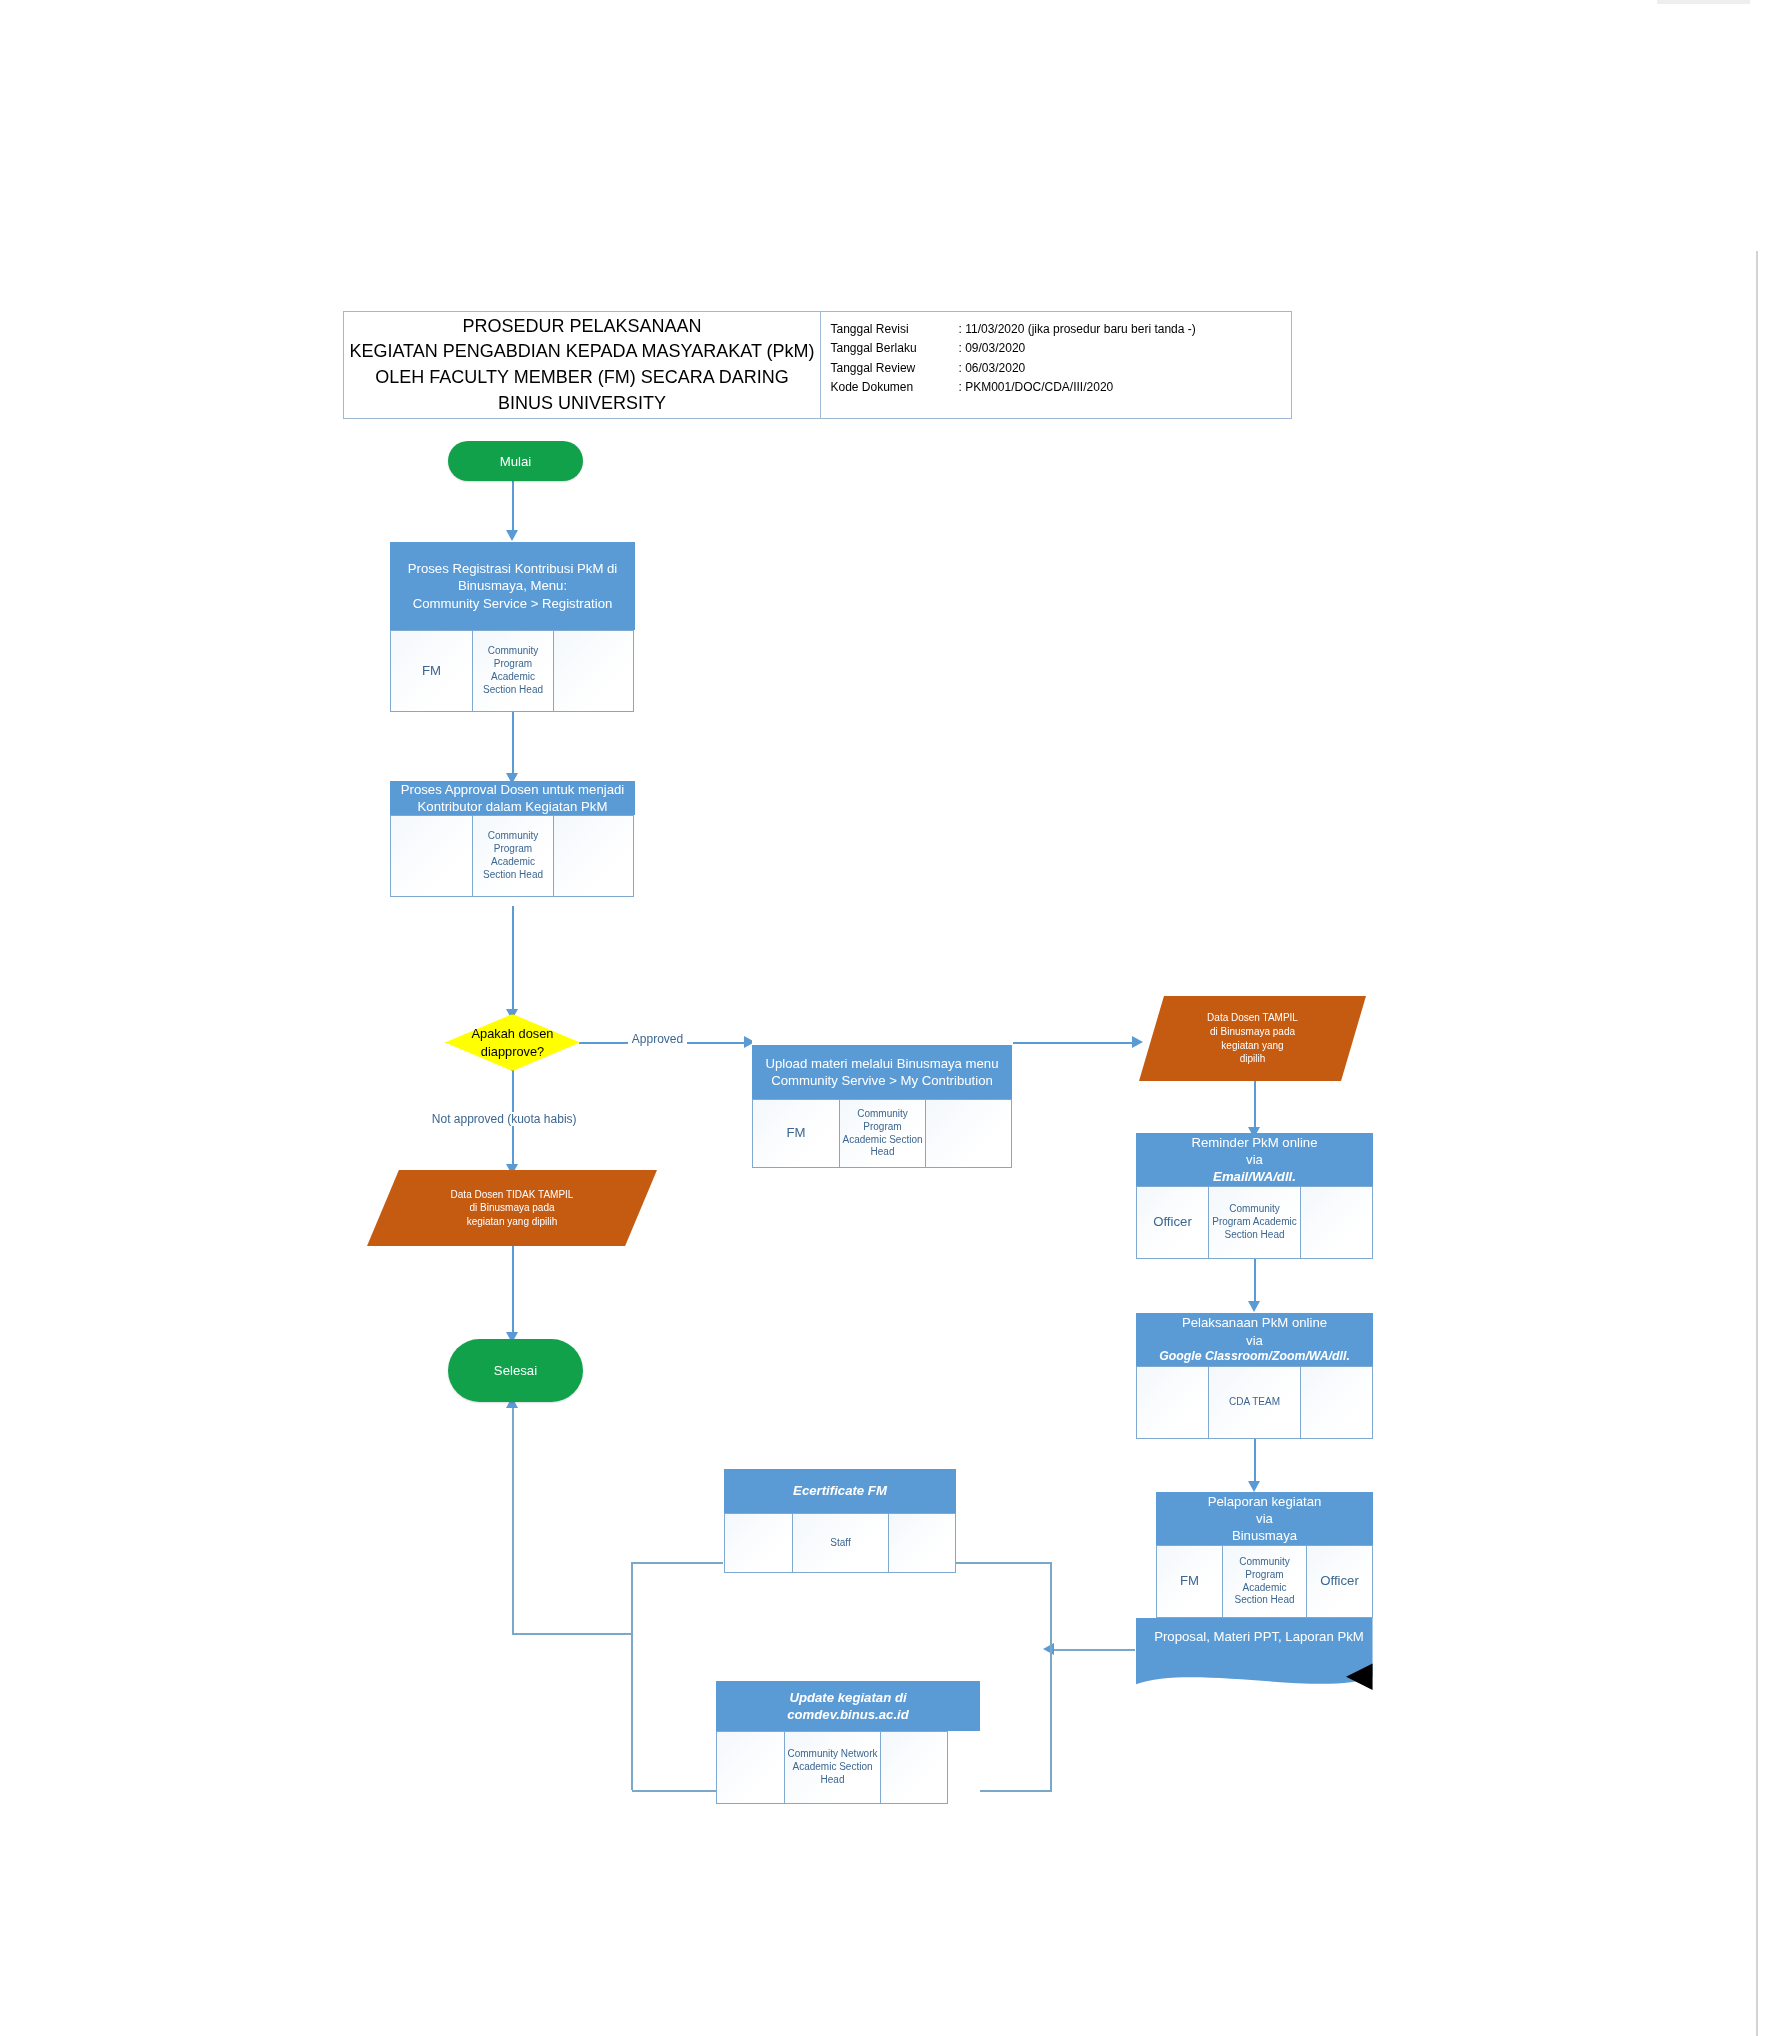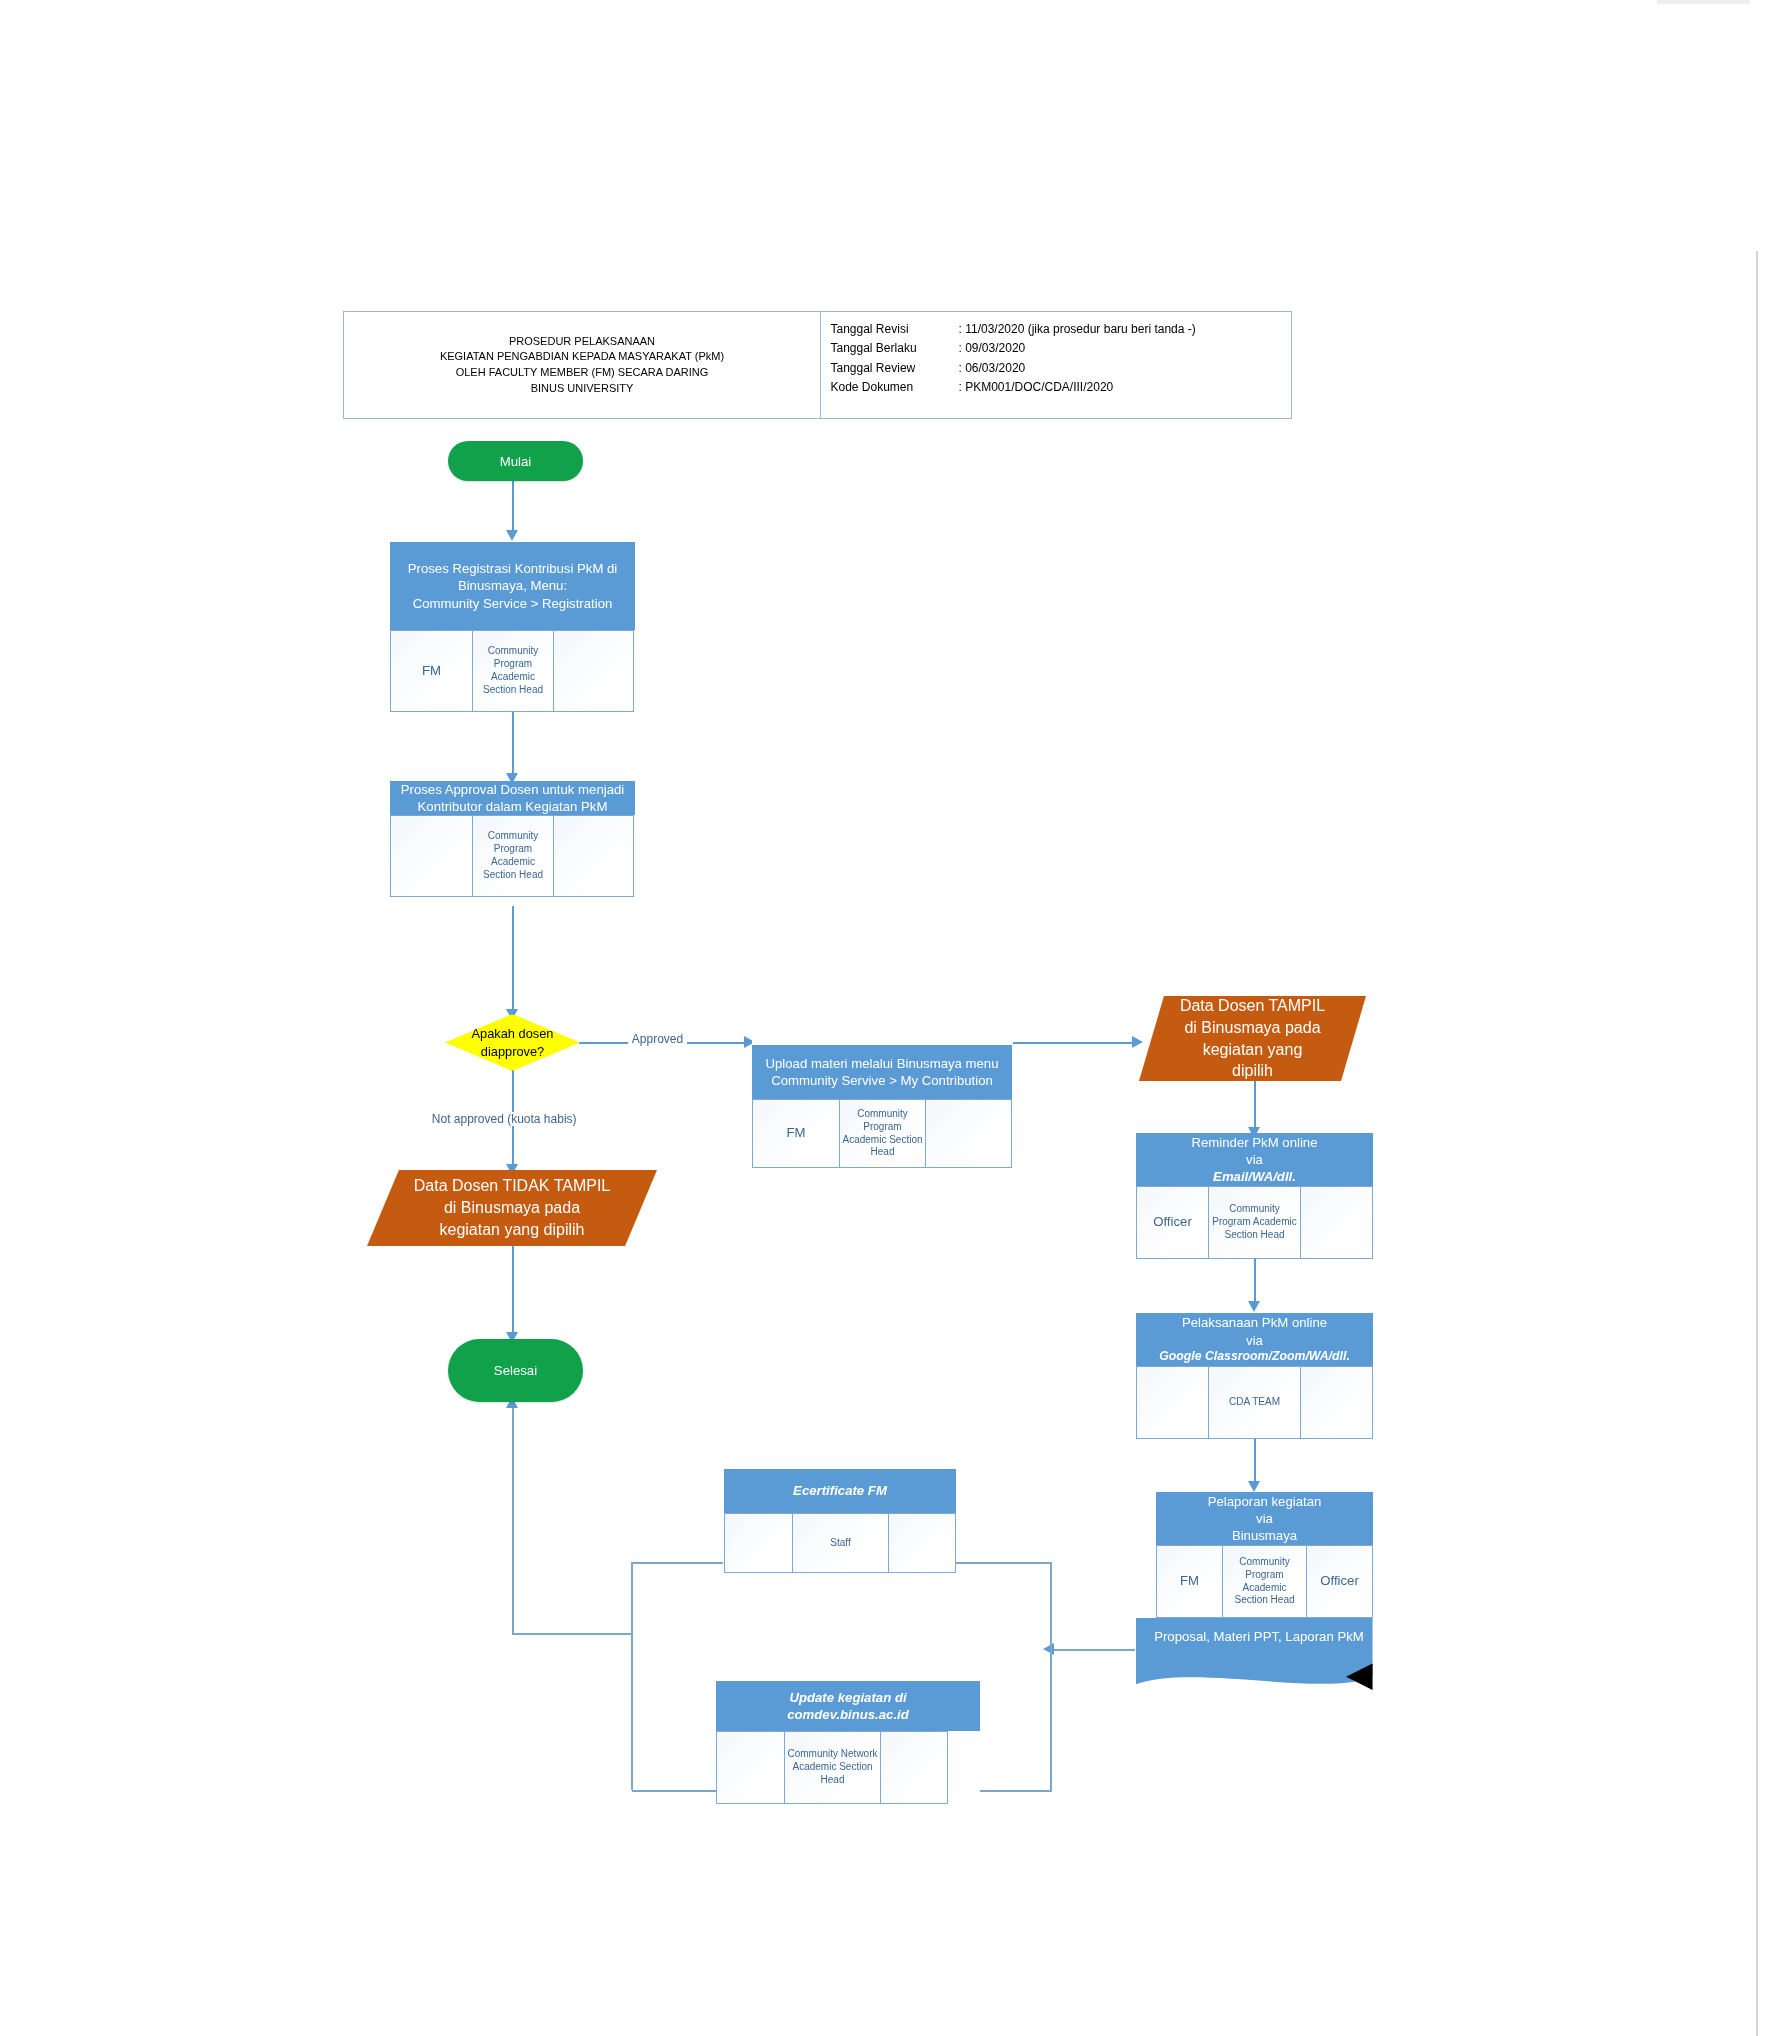--- a/index.html
+++ b/index.html
@@ -3,21 +3,21 @@
 <meta charset="utf-8">
 <style>
   html,body{margin:0;padding:0;background:#ffffff;}
   body{font-family:"Liberation Sans",sans-serif;}
   #page{position:relative;width:1784px;height:2037px;background:#ffffff;overflow:hidden;}
 
   
   .hdr{position:absolute;box-sizing:border-box;border:0.9px solid #9db9d4;background:#ffffff;}
   .hdr-left{left:343px;top:311px;width:478px;height:108px;display:flex;align-items:center;justify-content:center;}
   .hdr-right{left:820px;top:311px;width:472px;height:108px;padding:7.6px 0 0 9.5px;}
-  .hdr-title{text-align:center;font-size:11px;line-height:1.42;color:#000;}
+  .hdr-title{text-align:center;font-size:18px;line-height:1.42;color:#000;}
   .hdr-title div{white-space:nowrap;}
   .meta-row{display:flex;font-size:12px;line-height:1.63;color:#000;}
   .meta-k{width:128px;flex:0 0 128px;}
   .meta-v{flex:1;}
 
   
   .node{position:absolute;box-sizing:border-box;}
 
   .terminator{border-radius:32px;background:#12a14b;color:#ffffff;display:flex;align-items:center;
     justify-content:center;font-size:13.2px;box-shadow:0 0.9px 1.9px rgba(0,0,0,.15);}
@@ -37,21 +37,21 @@
   .diamond{position:absolute;}
   .diamond .shape{position:absolute;inset:0;background:#ffff00;border:0.9px solid #b9b900;
     clip-path:polygon(50% 0,100% 50%,50% 100%,0 50%);}
   .diamond .txt{position:absolute;inset:0;display:flex;flex-direction:column;align-items:center;
     justify-content:center;font-size:12.8px;line-height:1.35;color:#000;text-align:center;}
 
   .para{position:absolute;}
   .para .shape{position:absolute;inset:0;background:#c55a11;
     clip-path:polygon(11% 0,100% 0,89% 100%,0 100%);}
   .para .txt{position:absolute;inset:0;display:flex;flex-direction:column;align-items:center;
-    justify-content:center;color:#ffffff;font-size:16px;line-height:1.36;text-align:center;}
+    justify-content:center;color:#ffffff;font-size:10px;line-height:1.36;text-align:center;}
 
   
   .docshape{position:absolute;}
   .docshape .txt{position:absolute;left:0;right:0;top:11.4px;text-align:center;color:#fff;font-size:13.2px;}
 
   
   .ln{position:absolute;background:#5b9bd5;}
   .lnv{width:1.9px;}
   .lnh{height:1.9px;}
   .lng{background:#7ba7c9;}

